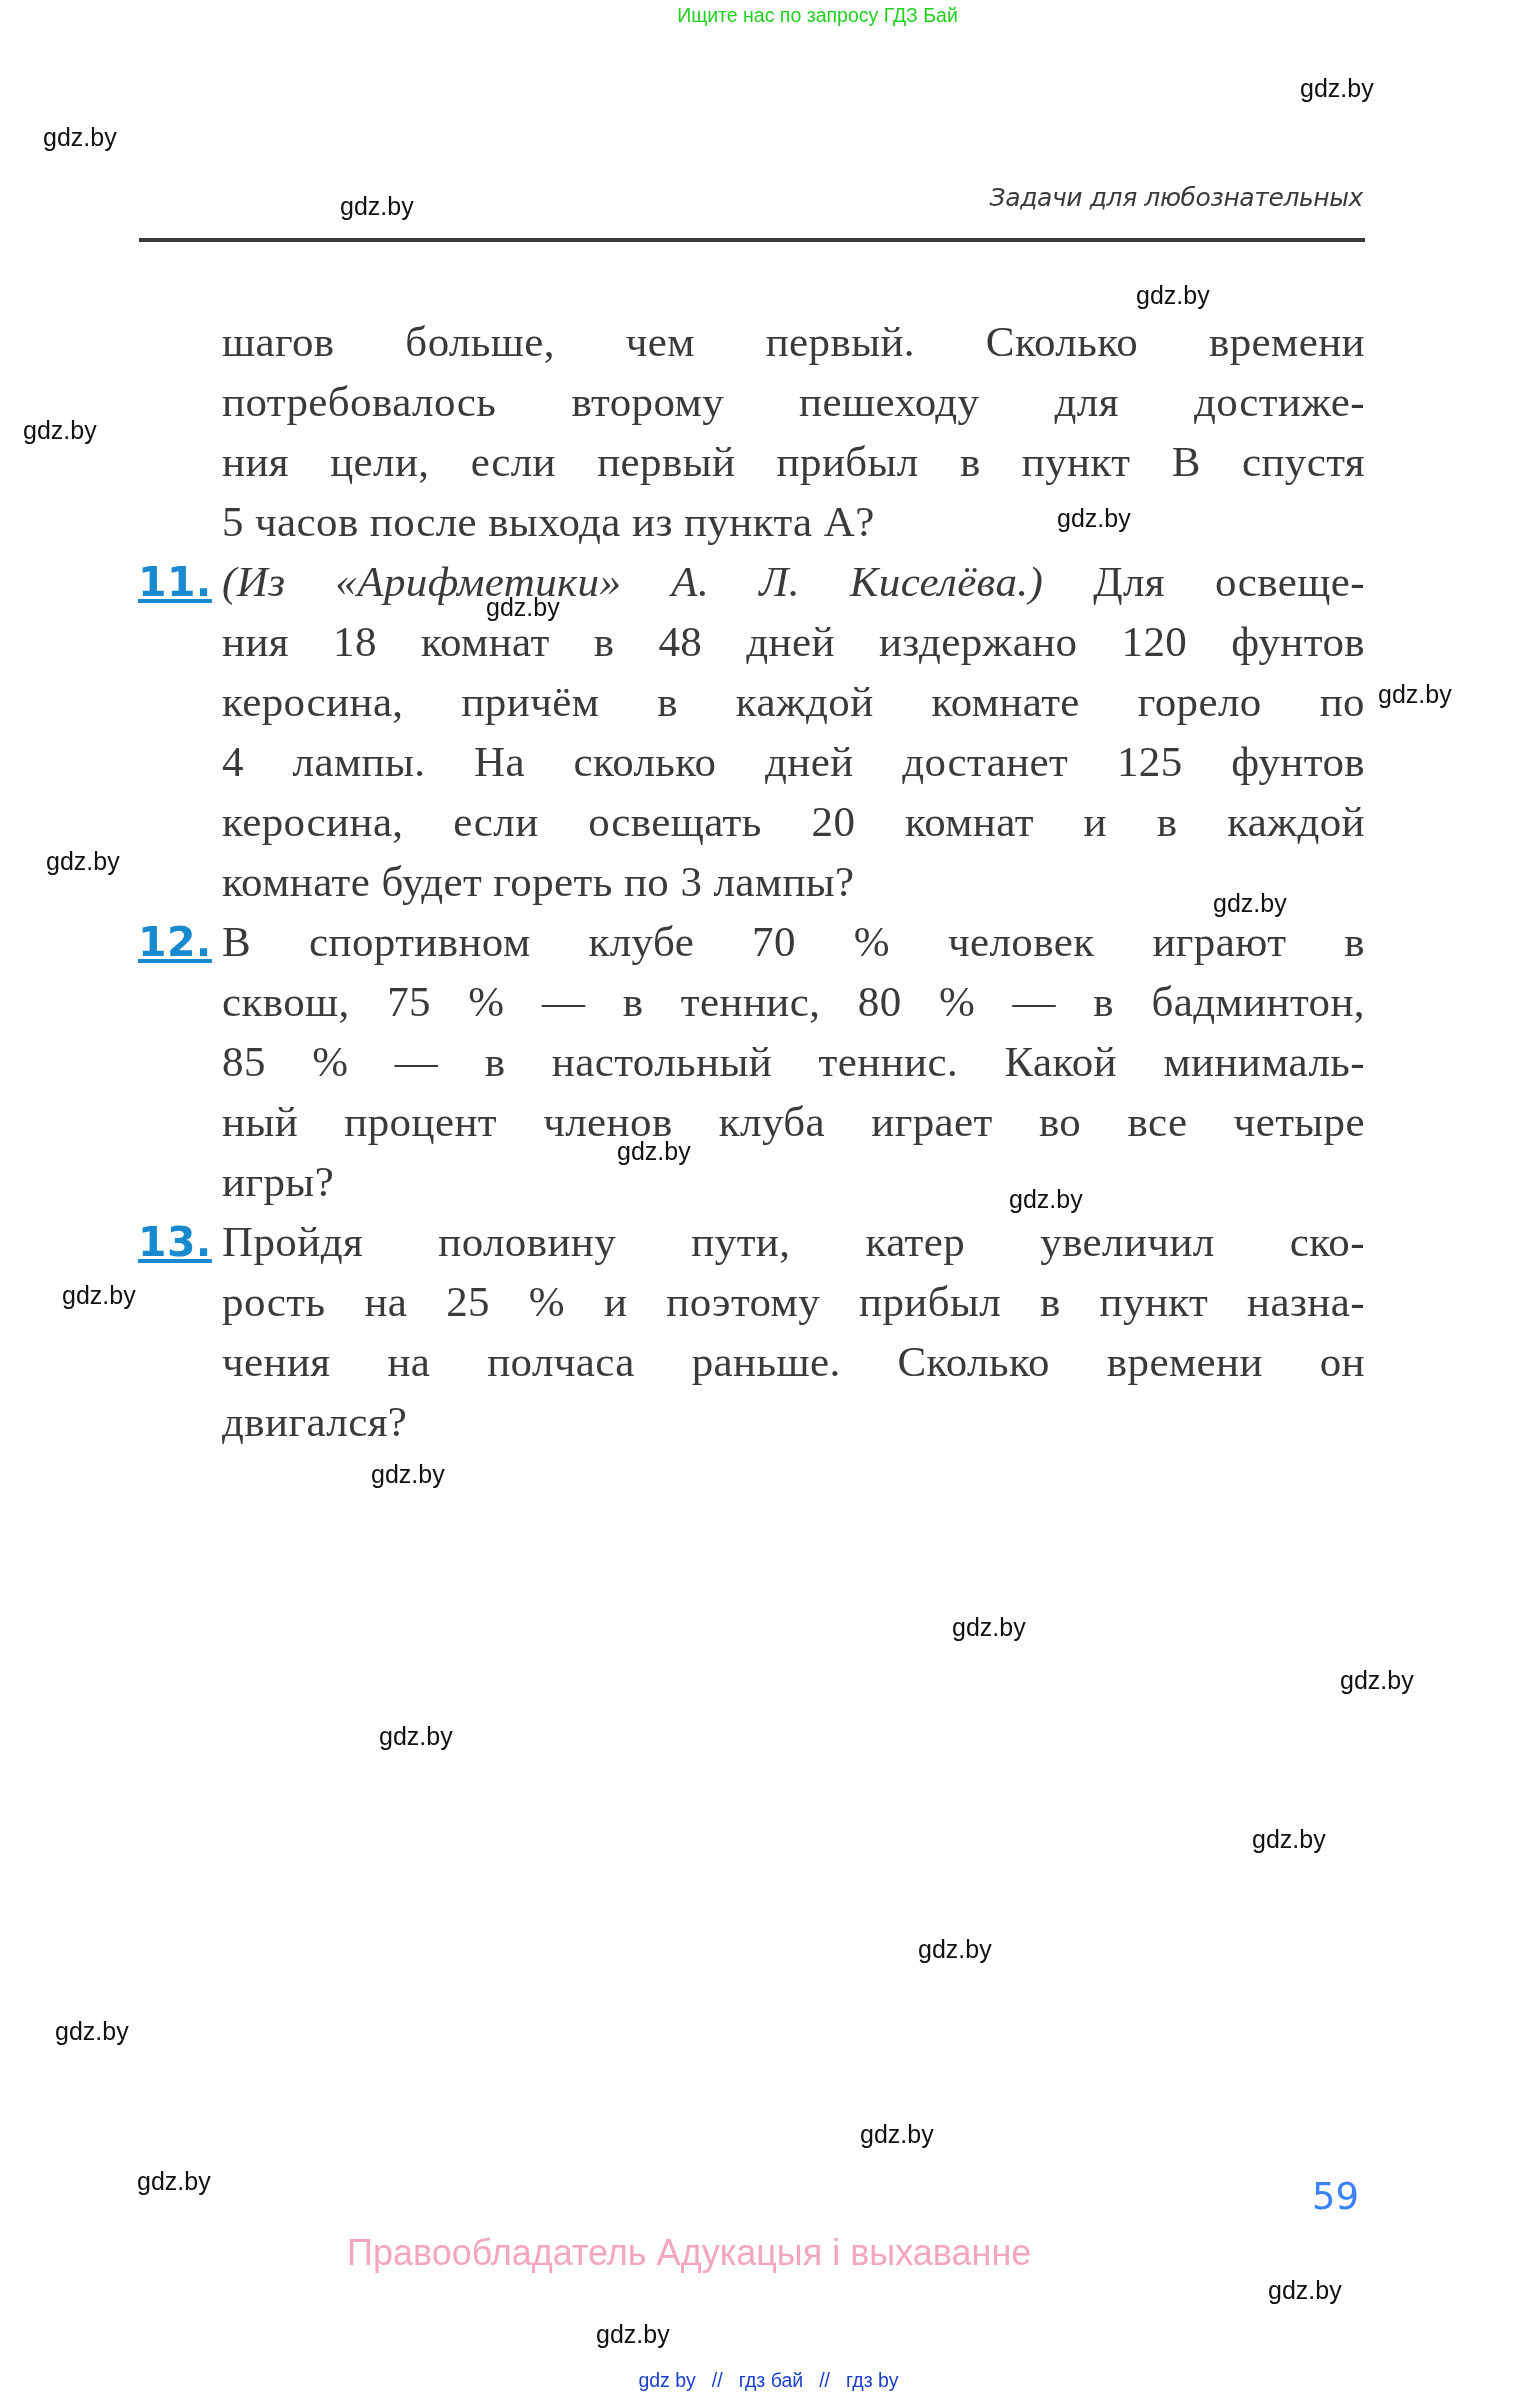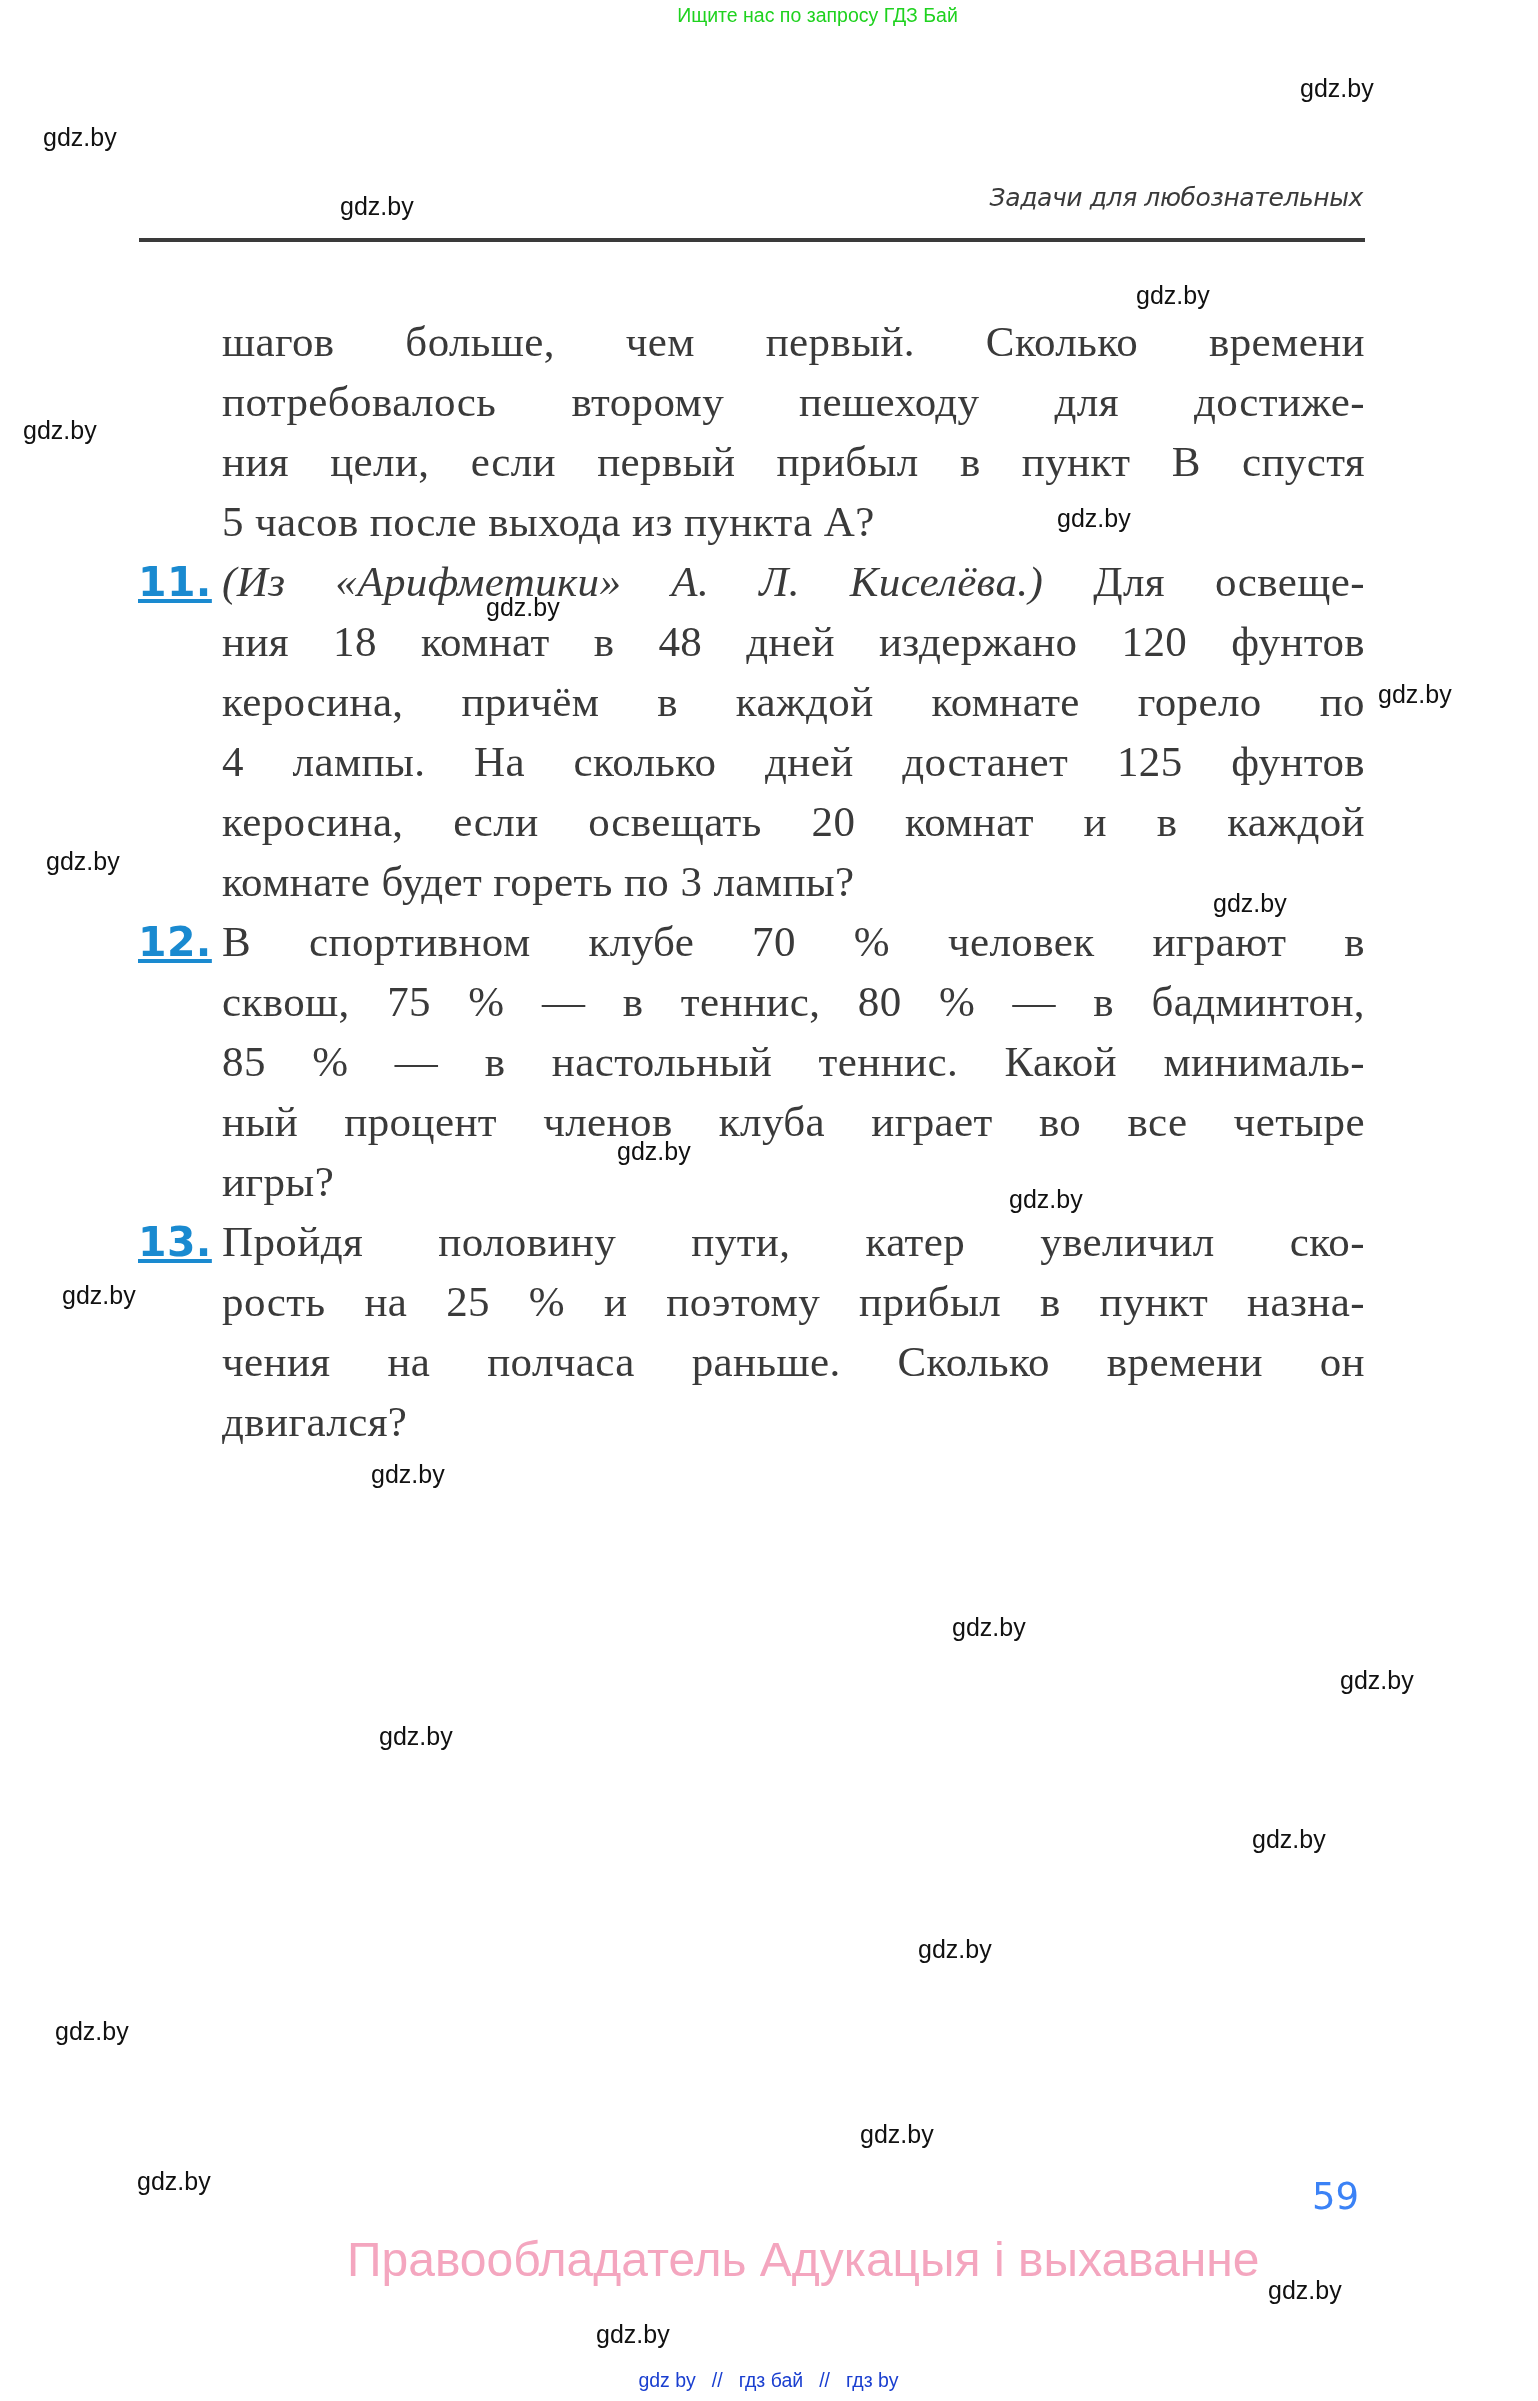--- a/index.html
+++ b/index.html
@@ -15,21 +15,21 @@
           text-align-last: left; padding-left: 84px; letter-spacing: 0.4px; }
   .para .num { position: absolute; left: 0; top: 0; font-family: "DejaVu Sans", sans-serif;
                font-weight: bold; font-size: 41px; color: #1a8ad0; text-decoration: underline; }
   .para.cont { padding-left: 84px; margin-top: 32px; }
   .line { display: block; text-align: justify; text-align-last: justify; white-space: nowrap; }
   .line.last { text-align-last: left; }
   .it { font-style: italic; }
   .page-num { position: absolute; top: 2163px; left: 1312px; font-family: "DejaVu Sans", sans-serif;
               font-weight: normal; font-size: 37px; color: #3b82f6; margin-top: 12px; }
   .rights { position: absolute; top: 2232px; left: 347px; font-family: "Liberation Sans", sans-serif;
-            font-size: 48px; color: #f4a6bf; }
+            font-size: 36px; color: #f4a6bf; }
   .wm { position: absolute; font-family: Liberation Sans, sans-serif; font-size: 25px; color: #111; margin-top: 24px; }
   .footer-links { position: absolute; top: 2369px; left: 0; width: 1537px; text-align: center;
                   font-family: "Liberation Sans", sans-serif; font-size: 19.5px; color: #1a3fd0; }
   .footer-links span { margin: 0 5.3px; }
 </style>
 </head>
 <body>
 
 <div class="top-banner">Ищите нас по запросу ГДЗ Бай</div>
 

